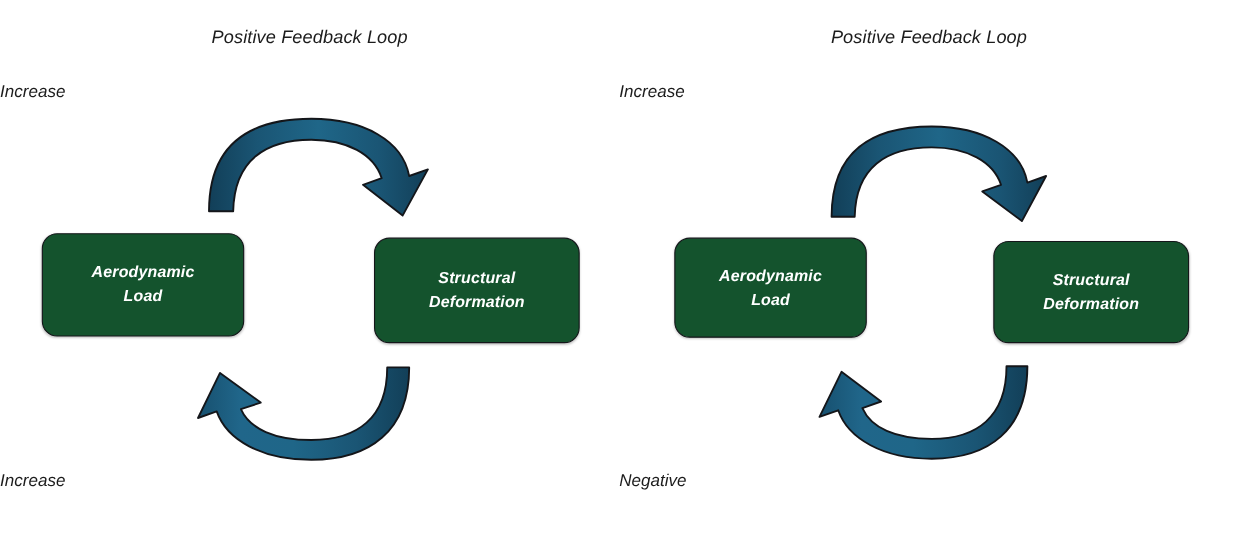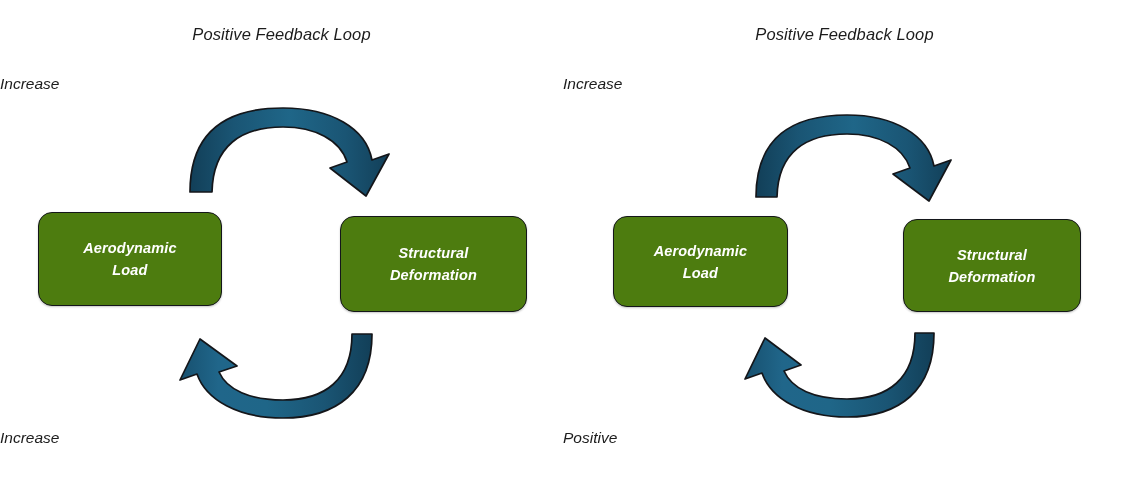--- a/index.html
+++ b/index.html
@@ -54,21 +54,21 @@
     font-weight: 400;
     color: #1c1c1c;
     line-height: 19px;
     white-space: nowrap;
   }
   .edge-label.top { top: 74px; }
   .edge-label.bottom { top: 428px; }
 
   .node-box {
     position: absolute;
-    background: #4d7c0f;
+    background: #14532d;
     border: 1.6px solid #14161a;
     border-radius: 14px;
     box-sizing: border-box;
     display: flex;
     align-items: center;
     justify-content: center;
     color: #ffffff;
     font-weight: bold;
     font-size: 14.5px;
     line-height: 22px;
@@ -234,16 +234,16 @@
       </span>
     </div>
 
     <div class="node-box node-right">
       <span class="node-label">
         <span class="ln">Structural</span>
         <span class="ln">Deformation</span>
       </span>
     </div>
 
-    <div class="edge-label bottom">Positive</div>
+    <div class="edge-label bottom">Negative</div>
   </div>
 
 </div>
 
 </body></html>

